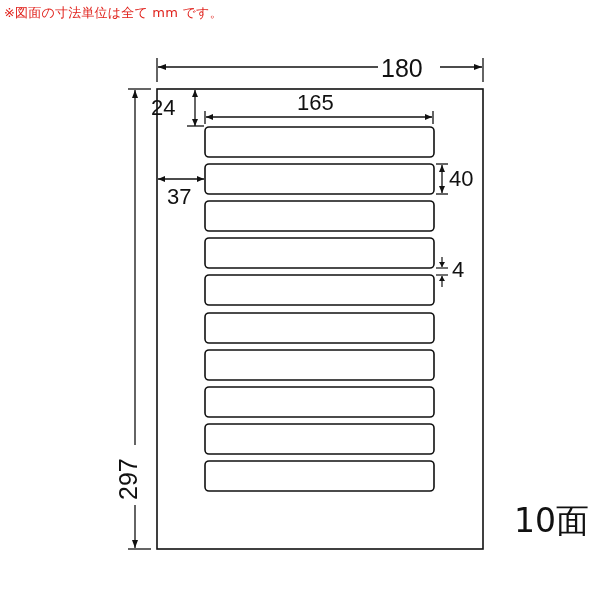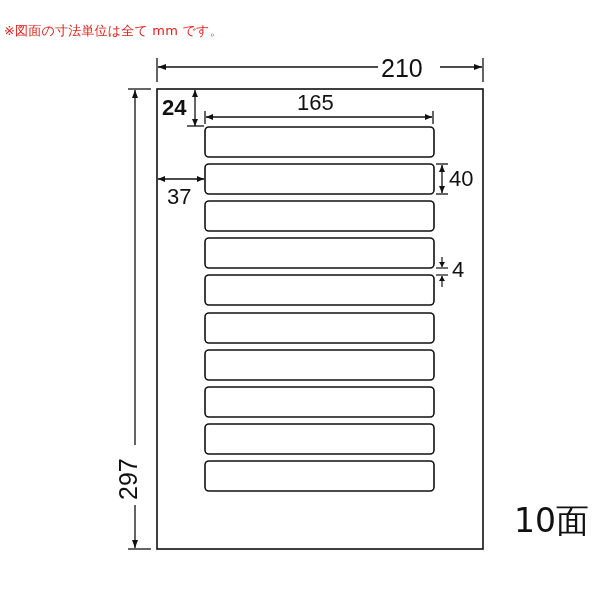--- a/index.html
+++ b/index.html
@@ -1,17 +1,17 @@
 <!DOCTYPE html>
 <html><head>
 <meta charset="utf-8">
 <style>
   html, body { margin:0; padding:0; background:#fff; }
   body { width:601px; height:601px; position:relative; overflow:hidden; font-family:"Liberation Sans", sans-serif; }
-  .note { position:absolute; left:4px; top:22px; font-size:13px; color:#e0201a; letter-spacing:0.2px; white-space:nowrap; font-family:"DejaVu Sans", sans-serif; }
+  .note { position:absolute; left:4px; top:4px; font-size:13px; color:#e0201a; letter-spacing:0.2px; white-space:nowrap; font-family:"DejaVu Sans", sans-serif; }
   svg { position:absolute; left:0; top:0; }
   .dim { position:absolute; font-size:22px; color:#111; line-height:1; font-family:"Liberation Sans", sans-serif; }
   .count { position:absolute; left:494px; top:504px; font-size:33px; color:#111; line-height:1; font-family:"DejaVu Sans", sans-serif;margin-left:20px; }
 </style>
 </head>
 <body>
 
 <div class="note">※図面の寸法単位は全て mm です。</div>
 
 <svg width="601" height="601" viewBox="0 0 601 601">
@@ -86,20 +86,20 @@
     <rect x="205" y="238" width="229" height="30" rx="4" fill="#fff" stroke="#111" stroke-width="1.6"></rect>
     <rect x="205" y="275" width="229" height="30" rx="4" fill="#fff" stroke="#111" stroke-width="1.6"></rect>
     <rect x="205" y="313" width="229" height="30" rx="4" fill="#fff" stroke="#111" stroke-width="1.6"></rect>
     <rect x="205" y="350" width="229" height="30" rx="4" fill="#fff" stroke="#111" stroke-width="1.6"></rect>
     <rect x="205" y="387" width="229" height="30" rx="4" fill="#fff" stroke="#111" stroke-width="1.6"></rect>
     <rect x="205" y="424" width="229" height="30" rx="4" fill="#fff" stroke="#111" stroke-width="1.6"></rect>
     <rect x="205" y="461" width="229" height="30" rx="4" fill="#fff" stroke="#111" stroke-width="1.6"></rect>
   </g>
 </svg>
 
-<div class="dim" style="left:381px; top:56px; font-size:25px;">210</div>
+<div class="dim" style="left:381px; top:56px; font-size:25px;">180</div>
 <div class="dim" style="left:116px; top:464px; font-size:25px; transform:rotate(-90deg); transform-origin:left top; top:500px;">297</div>
-<div class="dim" style="left:162px; top:97px;font-weight:bold;">24</div>
+<div class="dim" style="left:151px; top:97px;">24</div>
 <div class="dim" style="left:297px; top:92px;">165</div>
 <div class="dim" style="left:167px; top:186px;">37</div>
 <div class="dim" style="left:449px; top:168px;">40</div>
 <div class="dim" style="left:452px; top:259px;">4</div>
 <div class="count">10面</div>
 
 </body></html>

